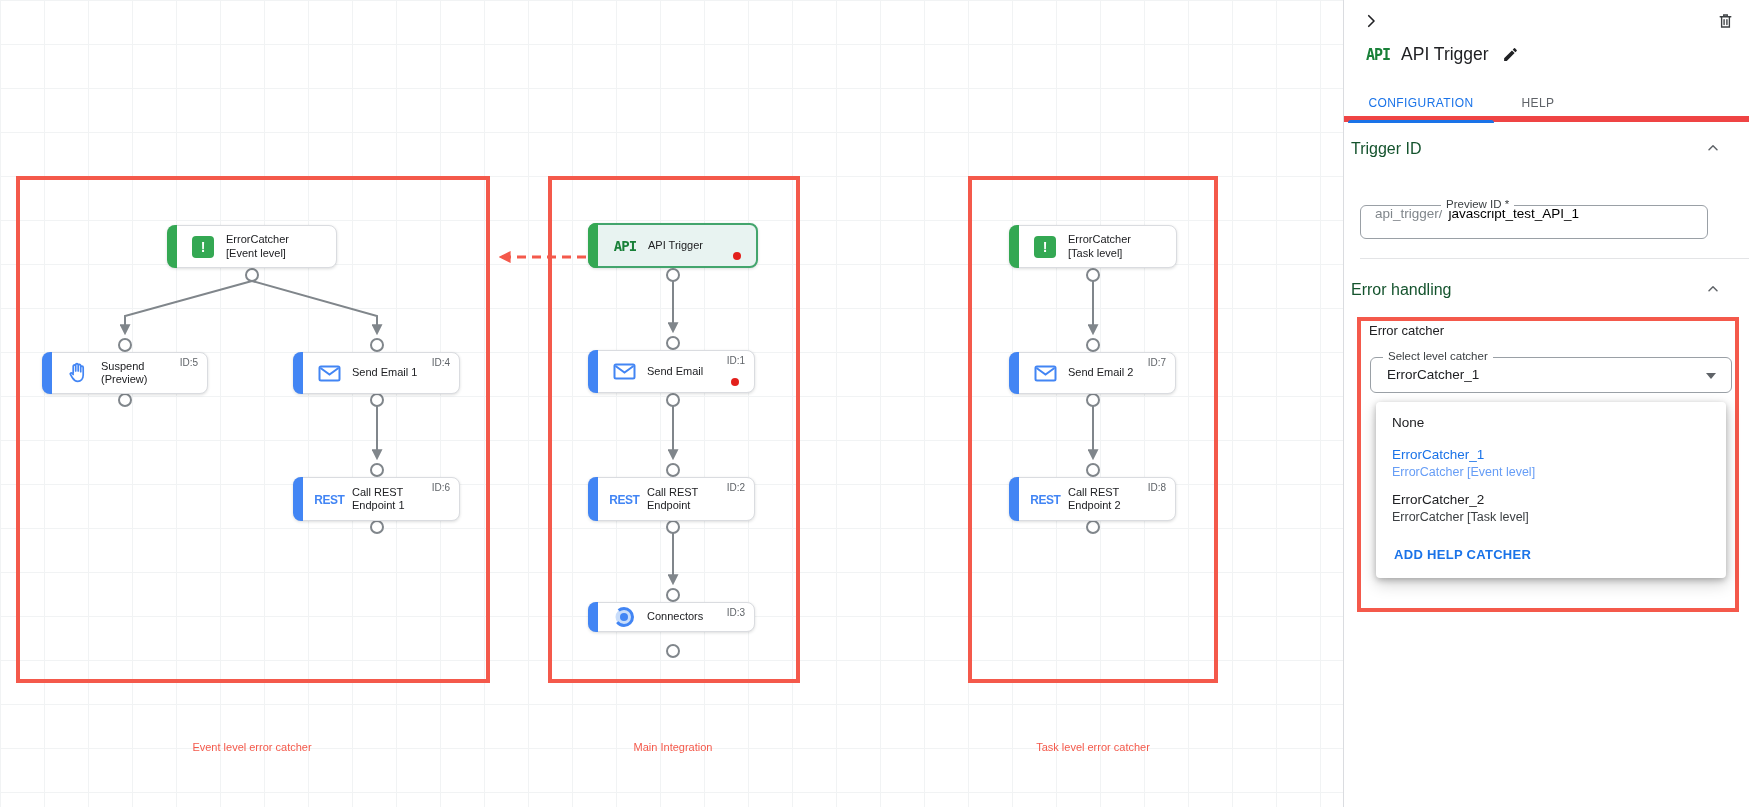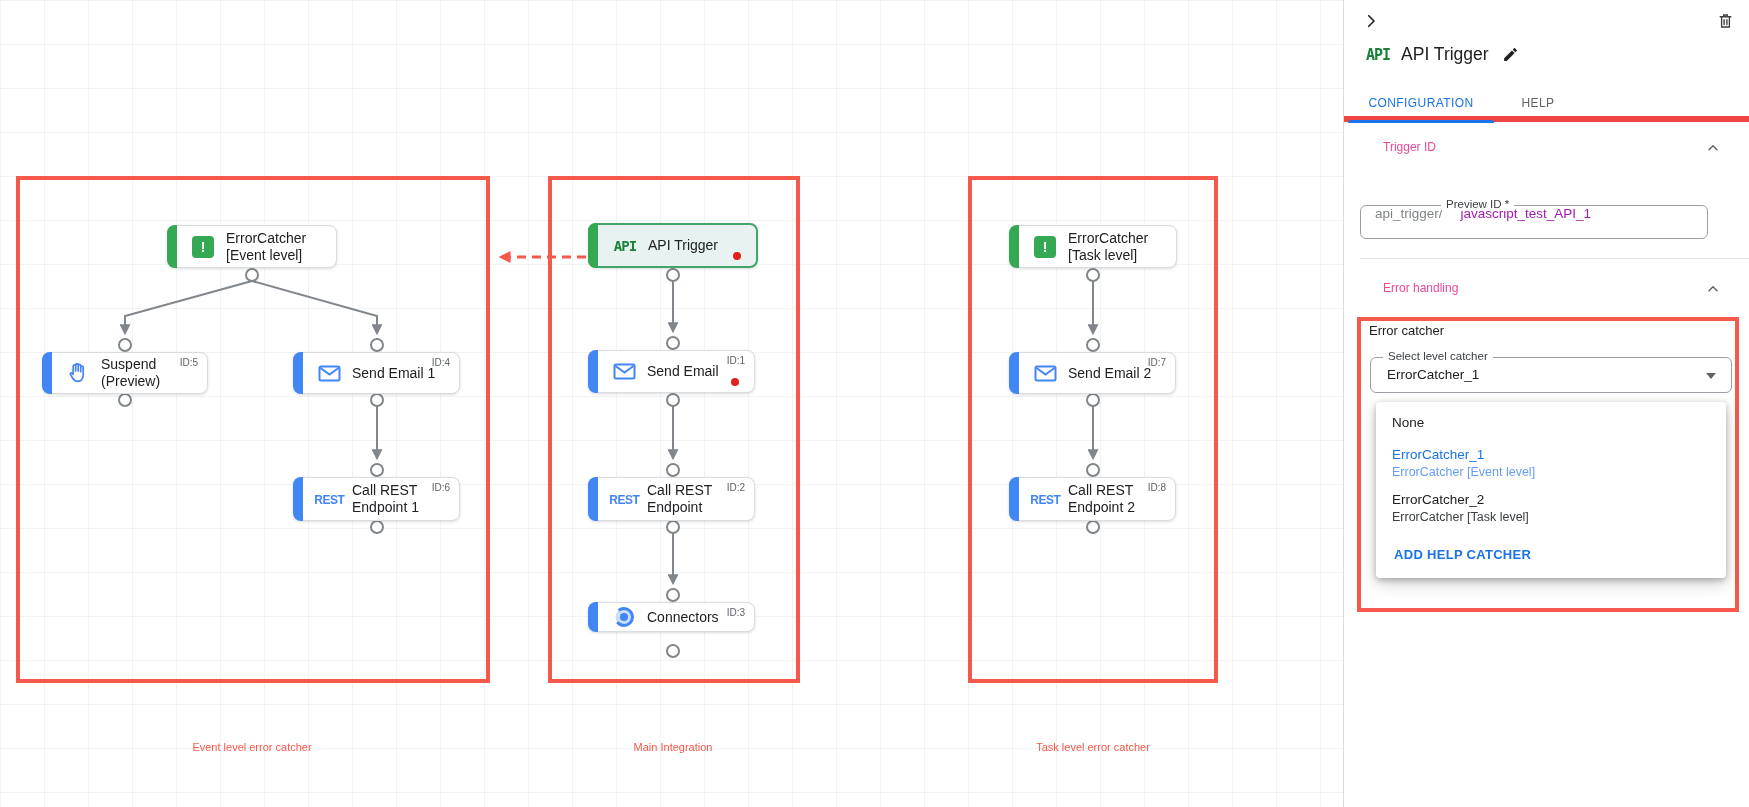--- a/index.html
+++ b/index.html
@@ -19,21 +19,21 @@
   svg.edges { position:absolute; left:0; top:0; pointer-events:none; }
 
   .node { position:absolute; background:#fff; border:1px solid #dadce0; border-radius:8px;
     box-shadow:0 1px 3px rgba(60,64,67,.18); display:flex; align-items:center; }
   .node--trigger { background:#e8f3f1; border:2px solid #43a56d; }
   .node-bar { position:absolute; left:-1px; top:-1px; bottom:-1px; width:10px; border-radius:8px 0 0 8px; }
   .node--trigger .node-bar { left:-2px; top:-2px; bottom:-2px; }
   .bar-blue { background:#4285f4; }
   .bar-green { background:#34a853; }
   .node-icon { margin-left:20px; width:30px; display:flex; justify-content:center; align-items:center; flex:0 0 auto; }
-  .node-title { margin-left:8px; font-size:14px; font-weight:500; line-height:1.2; color:#202124; white-space:pre-line; }
+  .node-title { margin-left:8px; font-size:11px; font-weight:500; line-height:1.2; color:#202124; white-space:pre-line; }
   .node-id { position:absolute; top:4px; right:9px; font-size:10px; color:#5f6368; }
   .alert-dot { position:absolute; right:15px; bottom:6px; width:8px; height:8px; border-radius:50%; background:#e3201c; }
 
   .ec-icon { width:22px; height:22px; background:#34a853; border-radius:4px; color:#fff;
     font-weight:bold; font-size:14px; display:flex; align-items:center; justify-content:center; }
   .rest-text { font-size:13px; font-weight:bold; color:#4285f4; letter-spacing:-0.5px;
     font-family:"Liberation Sans", sans-serif; transform:scaleX(.92); }
   .api-text { font-family:"DejaVu Sans Mono", monospace; font-weight:bold; color:#188038; font-size:14px; letter-spacing:-1px; }
 
   
@@ -44,28 +44,28 @@
   .panel-title { font-size:17.5px; color:#202124; margin-left:11px; }
   .panel-api-logo { font-family:"DejaVu Sans Mono", monospace; font-weight:bold; color:#188038; font-size:15px; letter-spacing:-1px; }
   .pencil { margin-left:13px; display:flex; }
 
   .tabs { position:absolute; left:0; top:84px; width:100%; height:38px; border-bottom:6px solid #ef4444; display:flex; }
   .tab { height:38px; line-height:38px; text-align:center; font-size:12px; font-weight:500; letter-spacing:.4px; cursor:pointer; }
   .tab-config { width:154px; color:#1a73e8; position:relative; }
   .tab-config::after { content:""; position:absolute; left:4px; right:4px; bottom:-1px; height:3px; background:#1a73e8; border-radius:3px 3px 0 0; }
   .tab-help { width:80px; color:#5f6368; }
 
-  .section-title { position:absolute; left:39px; font-size:12px; font-weight:500; color:#ec4899; }
+  .section-title { position:absolute; left:7px; font-size:16px; font-weight:500; color:#14532d; }
   .section-chevron { position:absolute; right:26px; width:20px; height:20px; display:flex; align-items:center; justify-content:center; cursor:pointer; }
 
   .outlined { position:absolute; border:1px solid #9aa0a6; border-radius:6px; background:#fff; }
   .float-label { position:absolute; top:-8px; background:#fff; padding:0 5px; font-size:11.5px; font-weight:500; color:#3c4043; white-space:nowrap; }
   .input-line { display:flex; align-items:flex-start; height:100%; padding-left:14px; font-size:13.5px; }
   .input-prefix { color:#80868b; }
-  .input-value { color:#a21caf; margin-left:18px; }
+  .input-value { color:#000000; margin-left:6px; }
 
   .divider { position:absolute; left:16px; right:0; height:1px; background:#e3e4e6; }
 
   .red-zone { position:absolute; left:13px; top:317px; width:382px; height:295px; border:4px solid #f4594b; }
   .ec-group-label { position:absolute; left:25px; top:323px; font-size:13px; color:#202124; }
 
   .select-value { line-height:34px; padding-left:16px; font-size:13.5px; color:#202124; }
   .select-arrow { position:absolute; right:15px; top:15px; width:0; height:0;
     border-left:5px solid transparent; border-right:5px solid transparent; border-top:6px solid #5f6368; }
 

